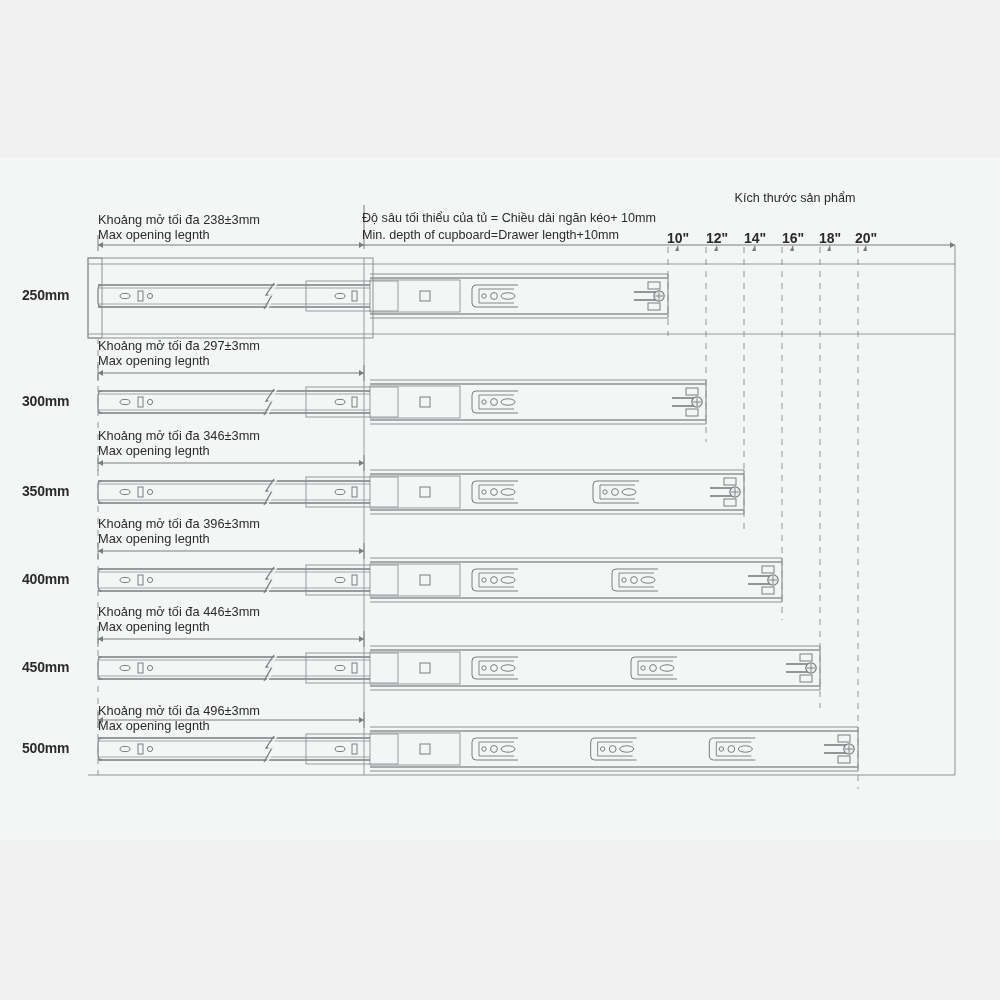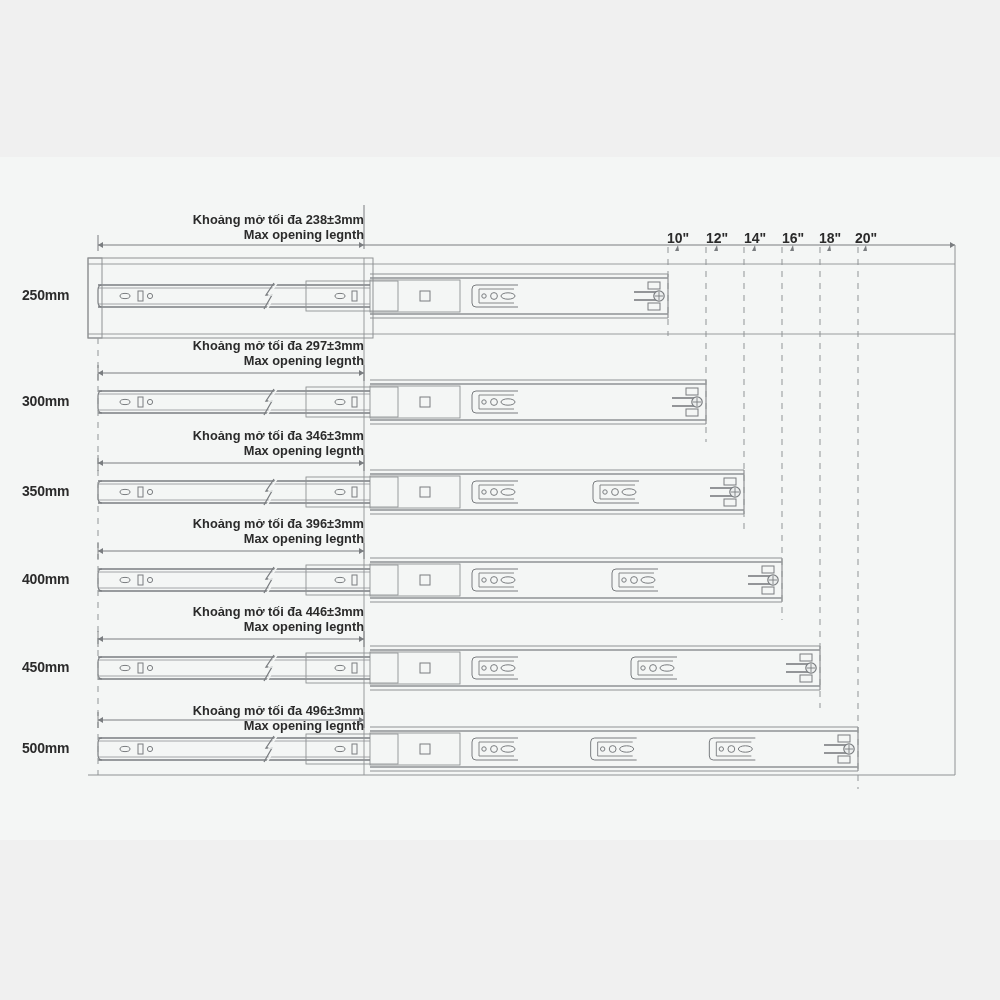--- a/index.html
+++ b/index.html
@@ -50,23 +50,22 @@
     white-space: nowrap;
     font-family: "Liberation Sans", sans-serif;
   }
   .lbl-size {
     font-size: 14px;
     font-weight: bold;
     letter-spacing: -0.2px;
   }
   .lbl-open {
     font-size: 12.8px;
-    text-align: right;
+    text-align: left;
     line-height: 15px;
-    font-weight: bold;
   }
   .lbl-depth {
     font-size: 12.6px;
     line-height: 17px;
   }
   .lbl-dim {
     font-size: 12.6px;
     text-align: center;
     line-height: 17px;
   }
@@ -353,22 +352,27 @@
       <path d="M 364 720 L 359 717 L 359 723 Z" fill="#7a7d80"></path>
       <line x1="98" y1="712" x2="98" y2="728" stroke="#7a7d80" stroke-width="0.9"></line>
       <line x1="364" y1="712" x2="364" y2="728" stroke="#7a7d80" stroke-width="0.9"></line>
     </svg>
 
   <div class="txt lbl-open" id="hdr-open" style="left:98px; top:212px; width:266px;">
     <div>Khoảng mở tối đa 238±3mm</div>
     <div>Max opening legnth</div>
   </div>
 
+  <div class="txt lbl-depth" style="left:362px; top:210px;">
+    <div>Độ sâu tối thiểu của tủ = Chiều dài ngăn kéo+ 10mm</div>
+    <div>Min. depth of cupboard=Drawer length+10mm</div>
+  </div>
 
   <div class="txt lbl-dim" style="left:660px; top:190px; width:270px;">
+    <div>Kích thước sản phẩm</div>
   </div>
 
   <div id="tick-labels">
       <div class="txt tick-lbl" style="left: 658px; top: 230px; width: 40px;">10"</div>
       <div class="txt tick-lbl" style="left: 697px; top: 230px; width: 40px;">12"</div>
       <div class="txt tick-lbl" style="left: 735px; top: 230px; width: 40px;">14"</div>
       <div class="txt tick-lbl" style="left: 773px; top: 230px; width: 40px;">16"</div>
       <div class="txt tick-lbl" style="left: 810px; top: 230px; width: 40px;">18"</div>
       <div class="txt tick-lbl" style="left: 846px; top: 230px; width: 40px;">20"</div>
     </div>

